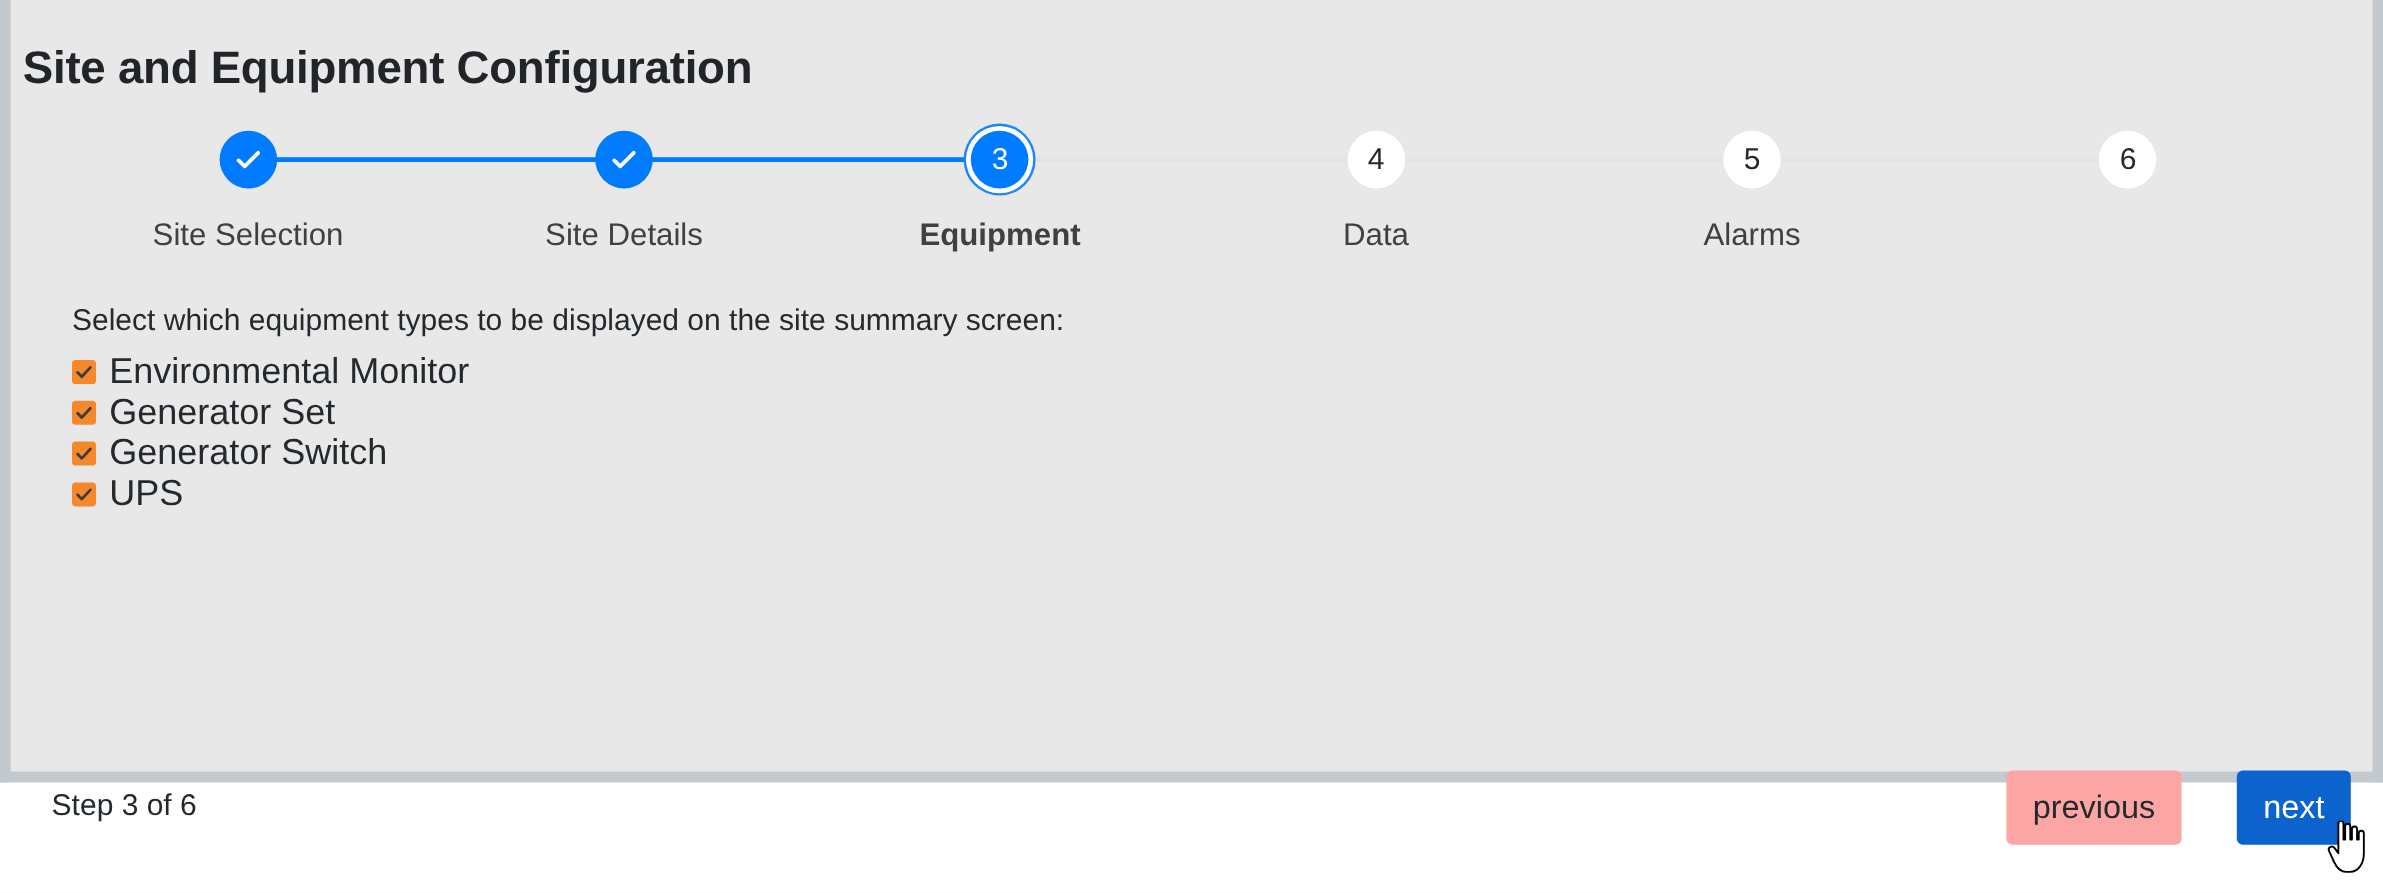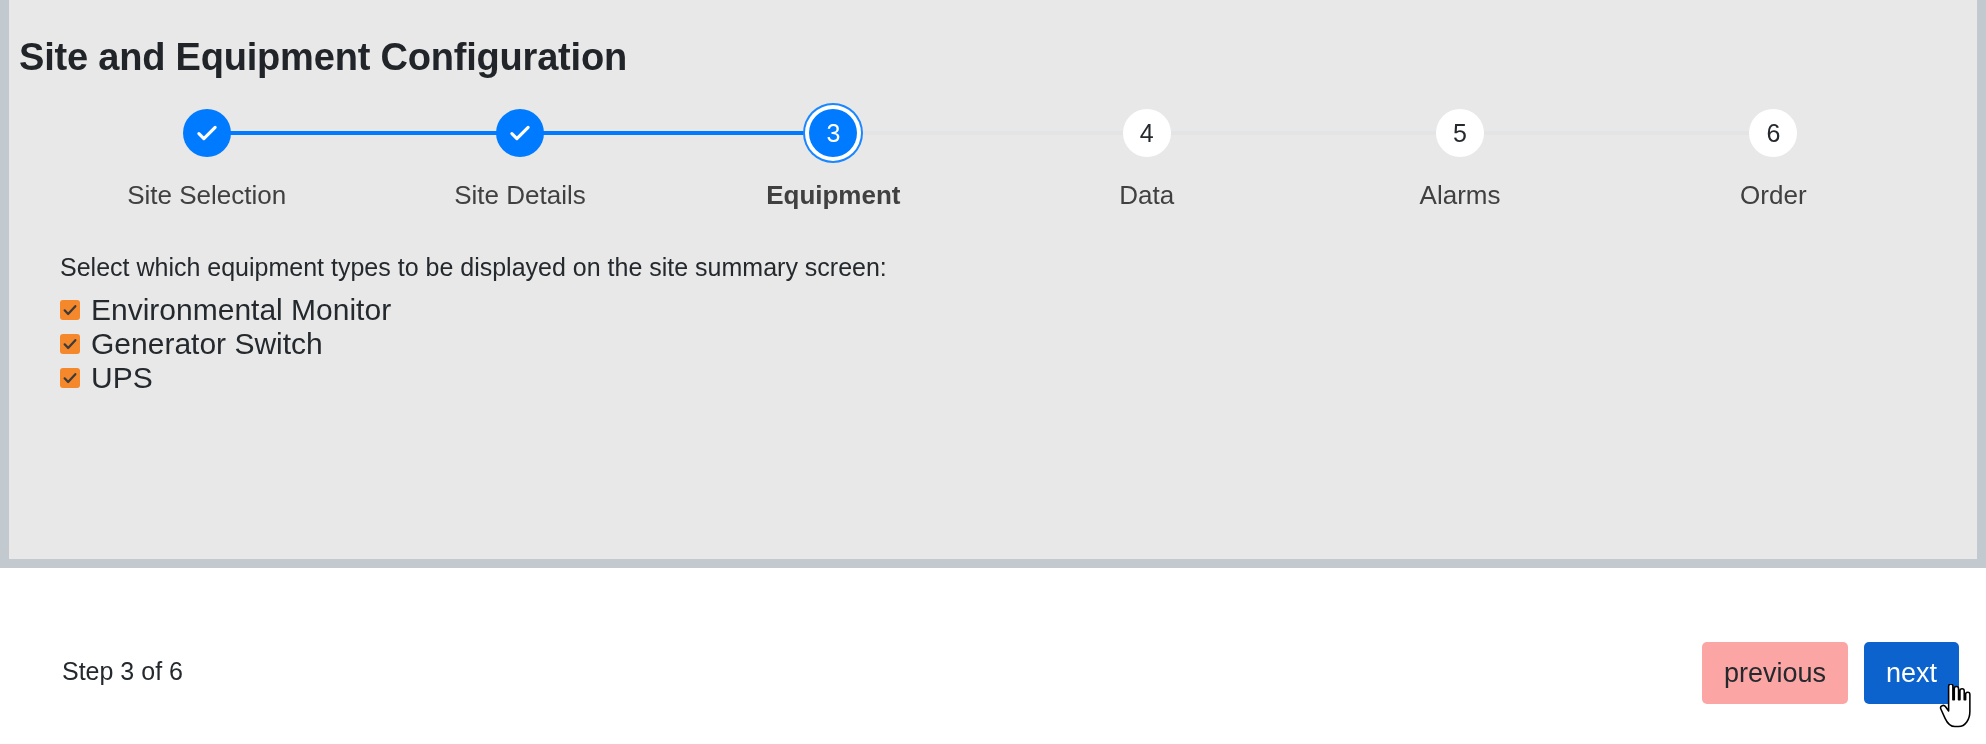--- a/index.html
+++ b/index.html
@@ -13,21 +13,21 @@
     background: #ffffff;
     font-family: "Liberation Sans", "DejaVu Sans", sans-serif;
     overflow: hidden;
   }
 
   
   #app-frame {
     position: absolute;
     left: 0; top: 0;
     width: 1986px;
-    height: 568px;
+    height: 652px;
     box-sizing: border-box;
     background: #e8e8e8;
     border-left: 9px solid #c3cacf;
     border-right: 9px solid #c3cacf;
     border-bottom: 9px solid #c3cacf;
     border-top: 0;
   }
 
   
   #page-title {
@@ -150,21 +150,21 @@
   .equip-label {
     font-size: 30px;
     color: #24292e;
     line-height: 1;
     white-space: nowrap;
   }
 
   
   #step-counter {
     position: absolute;
-    left: 53px;
+    left: 34px;
     top: 657px;
     font-size: 25px;
     color: #24292e;
     white-space: nowrap;
   }
   #footer-buttons {
     position: absolute;
     right: 18px;
     top: 642px;
     display: flex;
@@ -184,20 +184,21 @@
     align-items: center;
     justify-content: center;
   }
   #previous-button {
     background: #fca5a5;
     color: #24292e;
   }
   #next-button {
     background: #0d63cd;
     color: #ffffff;
+    margin-left: 30px;
   }
 
   
   #mouse-cursor {
     position: absolute;
     left: 1929px;
     top: 684px;
     width: 34px;
     height: 44px;
     pointer-events: none;
@@ -252,41 +253,48 @@
       <div class="step" style="left: 1285px;">
         <div class="step-circle-wrap">
           <div class="step-circle todo">5</div>
         </div>
         <div class="step-label">Alarms</div>
       </div>
       <div class="step" style="left: 1598.33px;">
         <div class="step-circle-wrap">
           <div class="step-circle todo">6</div>
         </div>
-        <div class="step-label">Order</div>
       </div>
     </div>
 
   <div id="content">
     <p id="select-prompt">Select which equipment types to be displayed on the site summary screen:</p>
     <ul id="equipment-list">
         <li class="equip-item">
           <span class="equip-checkbox">
             <svg width="16" height="16" viewBox="0 0 24 24" aria-hidden="true">
               <path d="M4 12.5l5.2 5.4L20 6.3" fill="none" stroke="#3b3b3b" stroke-width="3.4" stroke-linecap="round" stroke-linejoin="round"></path>
             </svg>
           </span>
           <span class="equip-label">Environmental Monitor</span>
         </li>
         <li class="equip-item">
           <span class="equip-checkbox">
             <svg width="16" height="16" viewBox="0 0 24 24" aria-hidden="true">
               <path d="M4 12.5l5.2 5.4L20 6.3" fill="none" stroke="#3b3b3b" stroke-width="3.4" stroke-linecap="round" stroke-linejoin="round"></path>
             </svg>
           </span>
+          <span class="equip-label">Generator Set</span>
+        </li>
+        <li class="equip-item">
+          <span class="equip-checkbox">
+            <svg width="16" height="16" viewBox="0 0 24 24" aria-hidden="true">
+              <path d="M4 12.5l5.2 5.4L20 6.3" fill="none" stroke="#3b3b3b" stroke-width="3.4" stroke-linecap="round" stroke-linejoin="round"></path>
+            </svg>
+          </span>
           <span class="equip-label">Generator Switch</span>
         </li>
         <li class="equip-item">
           <span class="equip-checkbox">
             <svg width="16" height="16" viewBox="0 0 24 24" aria-hidden="true">
               <path d="M4 12.5l5.2 5.4L20 6.3" fill="none" stroke="#3b3b3b" stroke-width="3.4" stroke-linecap="round" stroke-linejoin="round"></path>
             </svg>
           </span>
           <span class="equip-label">UPS</span>
         </li>

